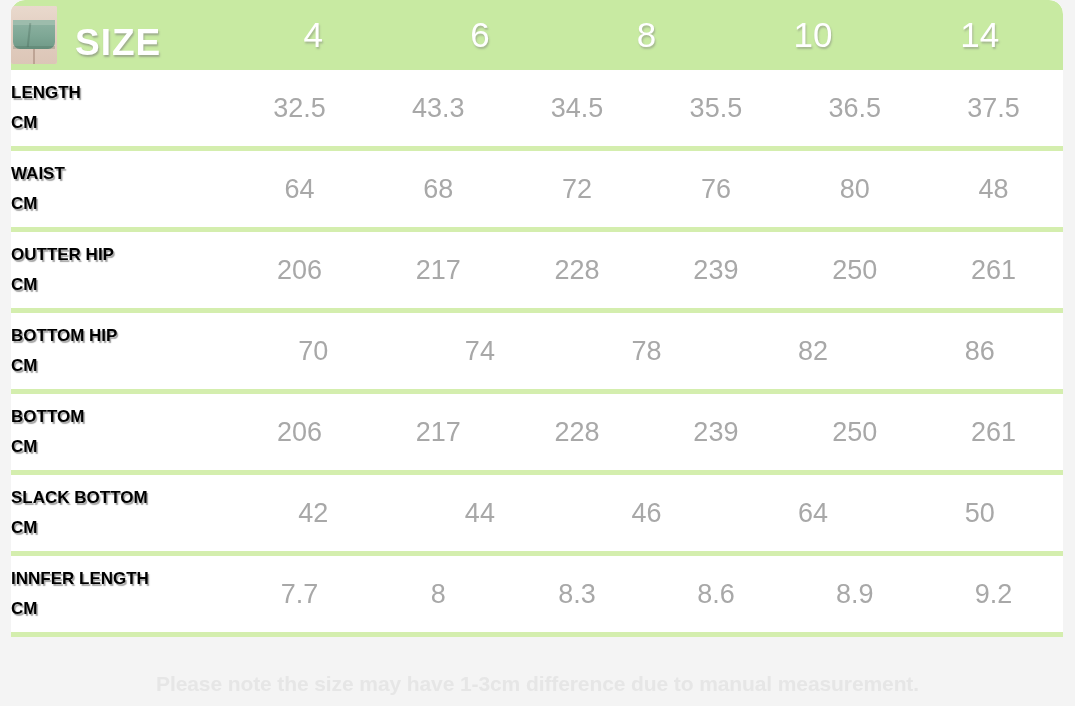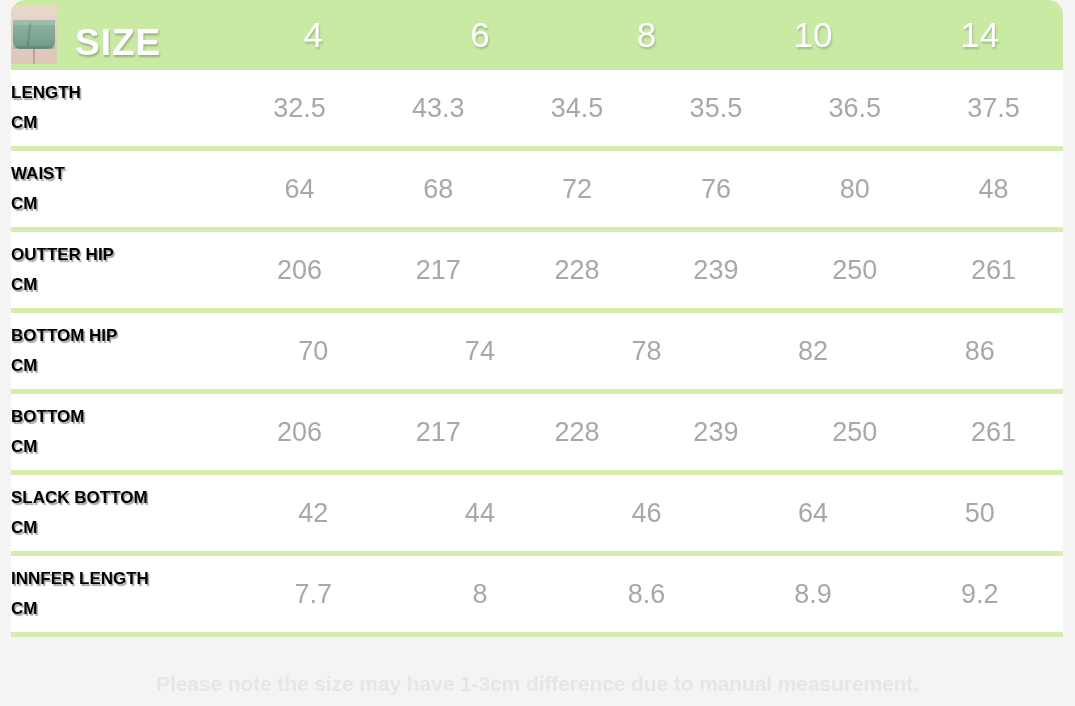--- a/index.html
+++ b/index.html
@@ -361,20 +361,23 @@
       <div class="row-label">INNFER LENGTH</div>
       <div class="row-label">CM</div>
     </div>
     <div class="size-col">
         <span class="row-value">7.7</span>
       </div>
     <div class="size-col">
         <span class="row-value">8</span>
       </div>
     <div class="size-col">
+        <span class="row-value">8.3</span>
+      </div>
+    <div class="size-col">
         <span class="row-value">8.6</span>
       </div>
     <div class="size-col">
         <span class="row-value">8.9</span>
       </div>
     <div class="size-col">
         <span class="row-value">9.2</span>
       </div>
   </div>
   <div class="divider"></div>

